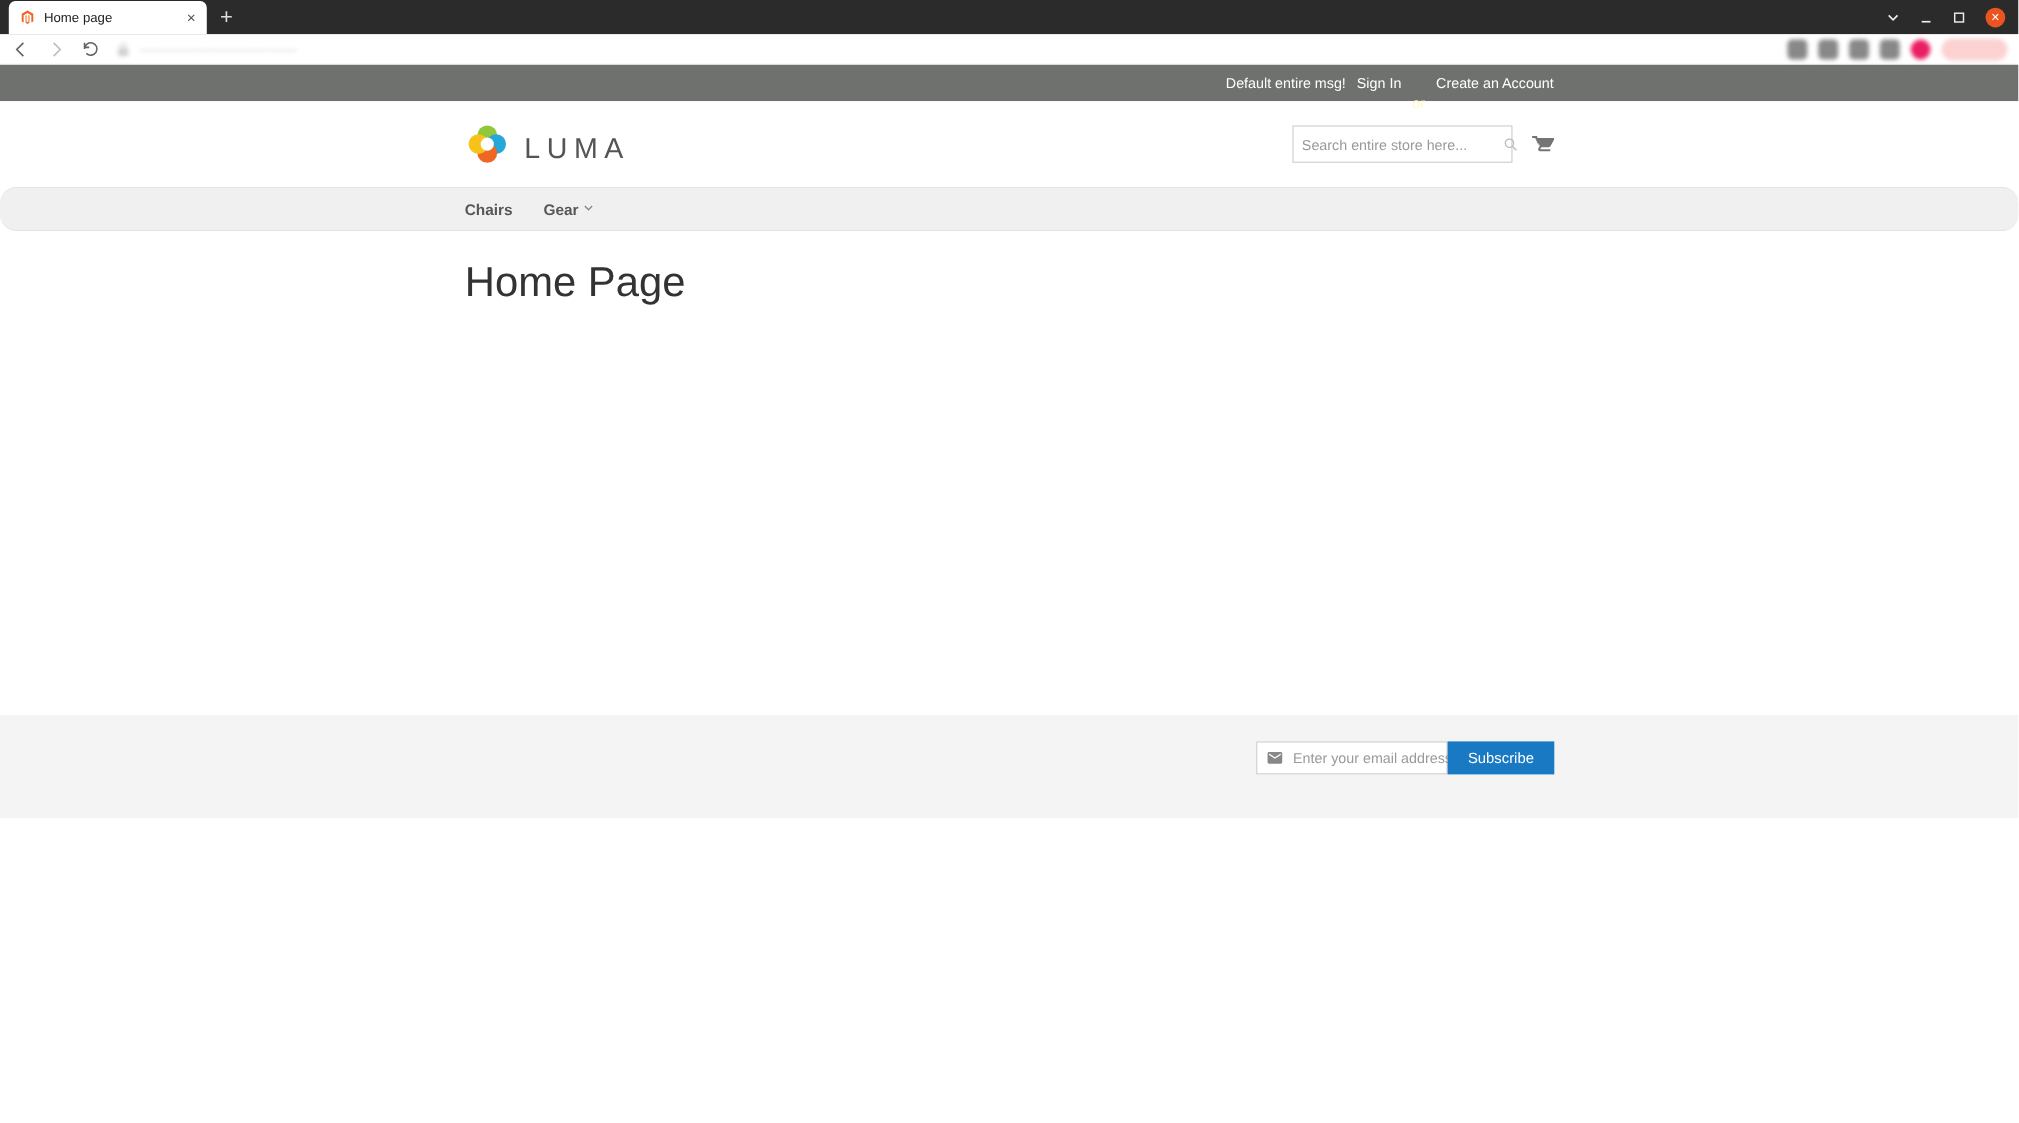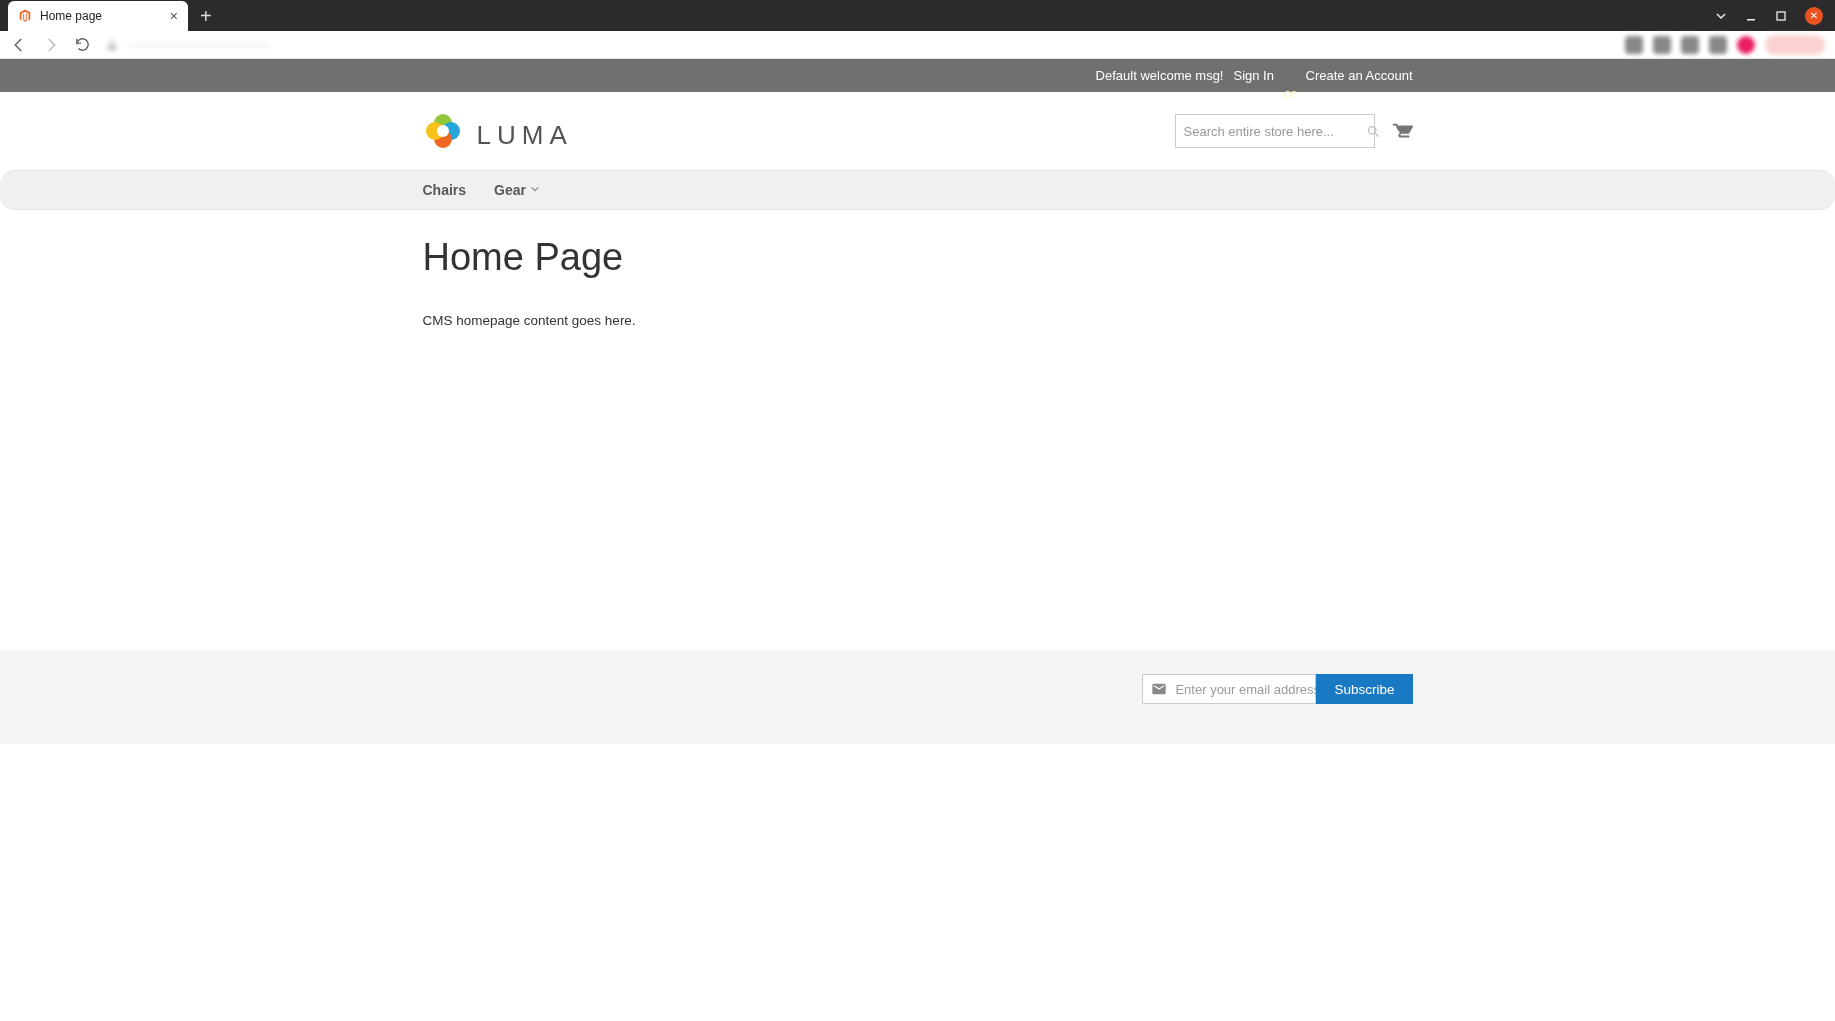--- a/index.html
+++ b/index.html
@@ -162,21 +162,21 @@
     <span class="ext-icon"></span>
     <span class="ext-icon"></span>
     <span class="ext-icon"></span>
     <span class="ext-icon pink"></span>
     <span class="pill"></span>
   </div>
 </div>
 
 <div class="panel-header">
   <div class="wrap">
-    <span>Default welcome msg!</span>
+    <span>Default entire msg!</span>
     <a href="#">Sign In</a>
     <span class="or">or</span>
     <a href="#">Create an Account</a>
   </div>
 </div>
 
 <div class="site-header">
   <div class="wrap">
     <div class="logo">
       <span class="logo-mark">
@@ -221,21 +221,20 @@
             <path d="M2 4l4 4 4-4" stroke="#888" stroke-width="1.5" fill="none"></path>
           </svg>
       </span>
     </div>
   </div>
 </div>
 
 <div class="main">
   <div class="wrap">
     <h1 class="page-title">Home Page</h1>
-    <p class="content-text">CMS homepage content goes here.</p>
   </div>
 </div>
 
 <div class="footer">
   <div class="wrap">
     <div class="newsletter">
       <div class="email-wrap">
         <span class="mail-icon">
           <svg viewBox="0 0 24 24" width="16" height="16">
               <path fill="#888" d="M20 4H4a2 2 0 0 0-2 2v12a2 2 0 0 0 2 2h16a2 2 0 0 0 2-2V6a2 2 0 0 0-2-2zm0 4-8 5-8-5V6l8 5 8-5v2z"></path>

